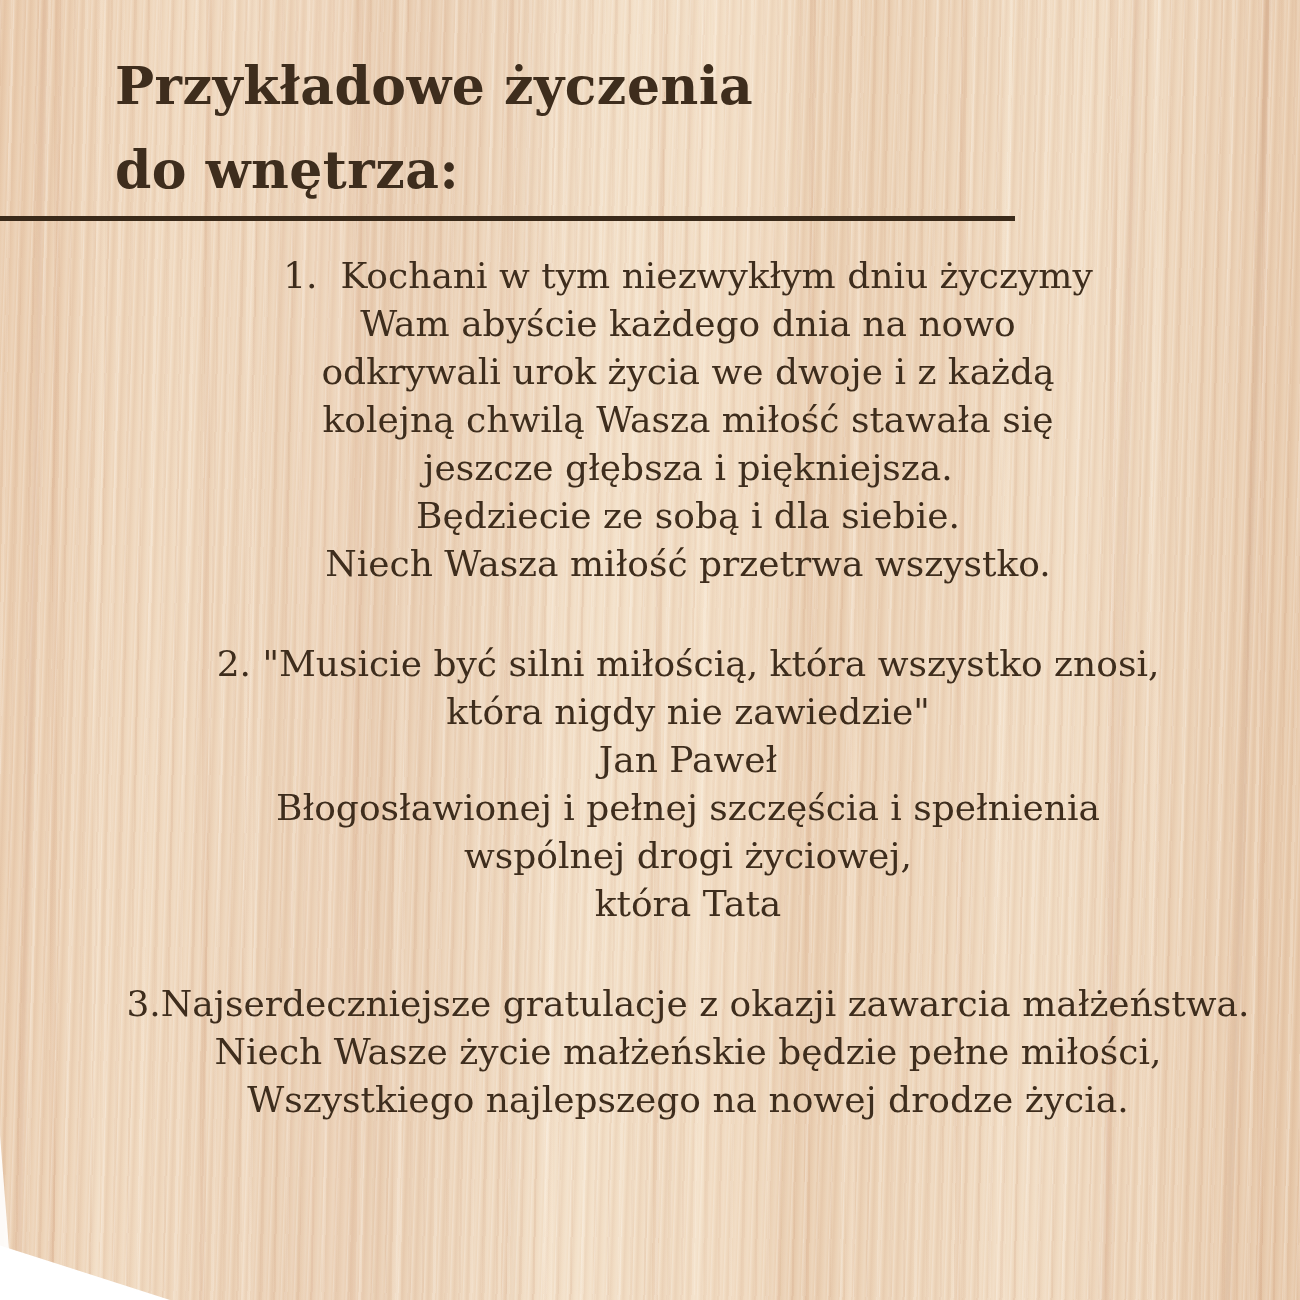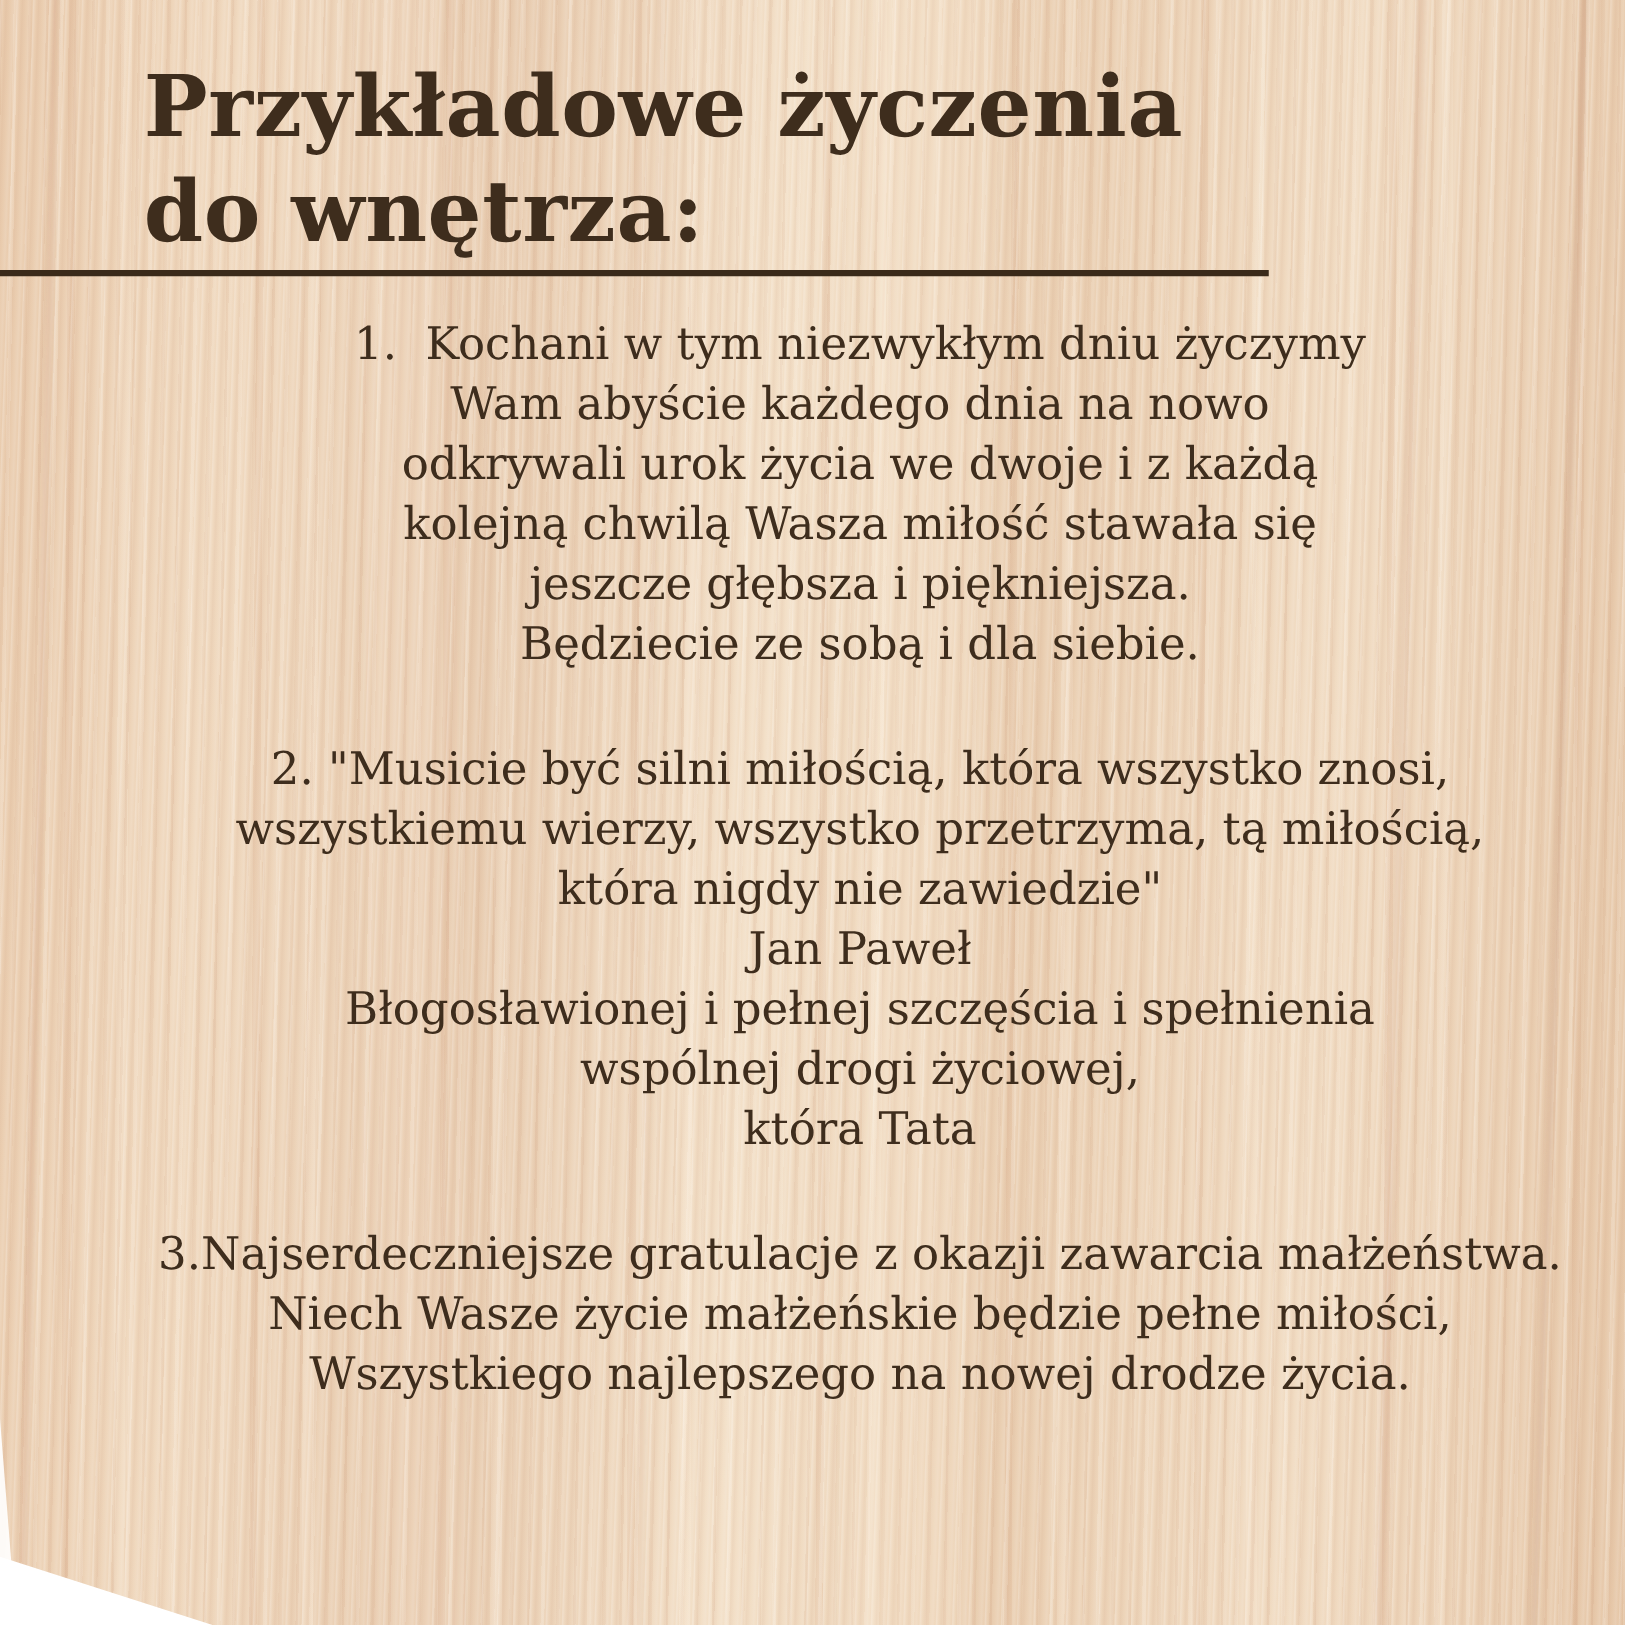--- a/index.html
+++ b/index.html
@@ -32,21 +32,21 @@
   .streak { position: absolute; top: -20px; height: 1340px; pointer-events: none; }
   .streak.s1 { left: 30px;   width: 3px;  background: rgba(176,110,80,0.22); filter: blur(2px); transform: rotate(1.2deg); }
   .streak.s2 { left: 520px;  width: 2px;  background: rgba(170,105,75,0.16); filter: blur(2px); transform: rotate(0.8deg); }
   .streak.s3 { left: 1118px; width: 4px;  background: rgba(180,115,85,0.20); filter: blur(3px); transform: rotate(1.5deg); }
   .streak.s4 { left: 1246px; width: 3px;  background: rgba(160,95,65,0.26);  filter: blur(2px); transform: rotate(1.8deg); }
   .streak.s5 { left: 690px;  width: 90px; background: rgba(255,242,226,0.16); filter: blur(9px); transform: rotate(1deg); }
   .streak.s6 { left: 300px;  width: 60px; background: rgba(255,240,222,0.12); filter: blur(8px); transform: rotate(-0.5deg); }
 
   .title-block { position: absolute; left: 115px; top: 44px; }
   .title-line {
-    font-size: 68px;
+    font-size: 52px;
     font-weight: bold;
     line-height: 84px;
     color: var(--text-color, #3e2d1d);
     letter-spacing: 0.5px;
     white-space: pre;
   }
 
   .title-rule {
     position: absolute;
     left: 0;
@@ -108,24 +108,24 @@
   <div class="title-rule"></div>
 
   <main class="wishes">
       <div class="paragraph">
         <div class="line">1.  Kochani w tym niezwykłym dniu życzymy</div>
         <div class="line">Wam abyście każdego dnia na nowo</div>
         <div class="line">odkrywali urok życia we dwoje i z każdą</div>
         <div class="line">kolejną chwilą Wasza miłość stawała się</div>
         <div class="line">jeszcze głębsza i piękniejsza.</div>
         <div class="line">Będziecie ze sobą i dla siebie.</div>
+        <div class="line">Niech Wasza miłość przetrwa wszystko.</div>
       </div>
       <div class="paragraph">
         <div class="line">2. "Musicie być silni miłością, która wszystko znosi,</div>
-        <div class="line">wszystkiemu wierzy, wszystko przetrzyma, tą miłością,</div>
         <div class="line">która nigdy nie zawiedzie"</div>
         <div class="line">Jan Paweł</div>
         <div class="line">Błogosławionej i pełnej szczęścia i spełnienia</div>
         <div class="line">wspólnej drogi życiowej,</div>
         <div class="line">która Tata</div>
       </div>
       <div class="paragraph">
         <div class="line">3.Najserdeczniejsze gratulacje z okazji zawarcia małżeństwa.</div>
         <div class="line">Niech Wasze życie małżeńskie będzie pełne miłości,</div>
         <div class="line">Wszystkiego najlepszego na nowej drodze życia.</div>

